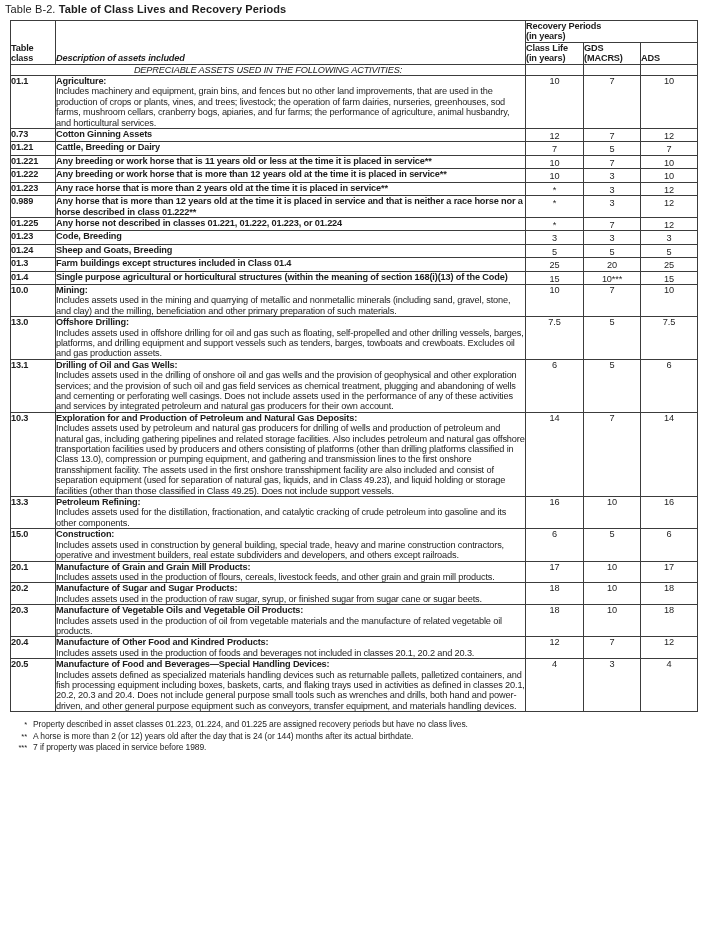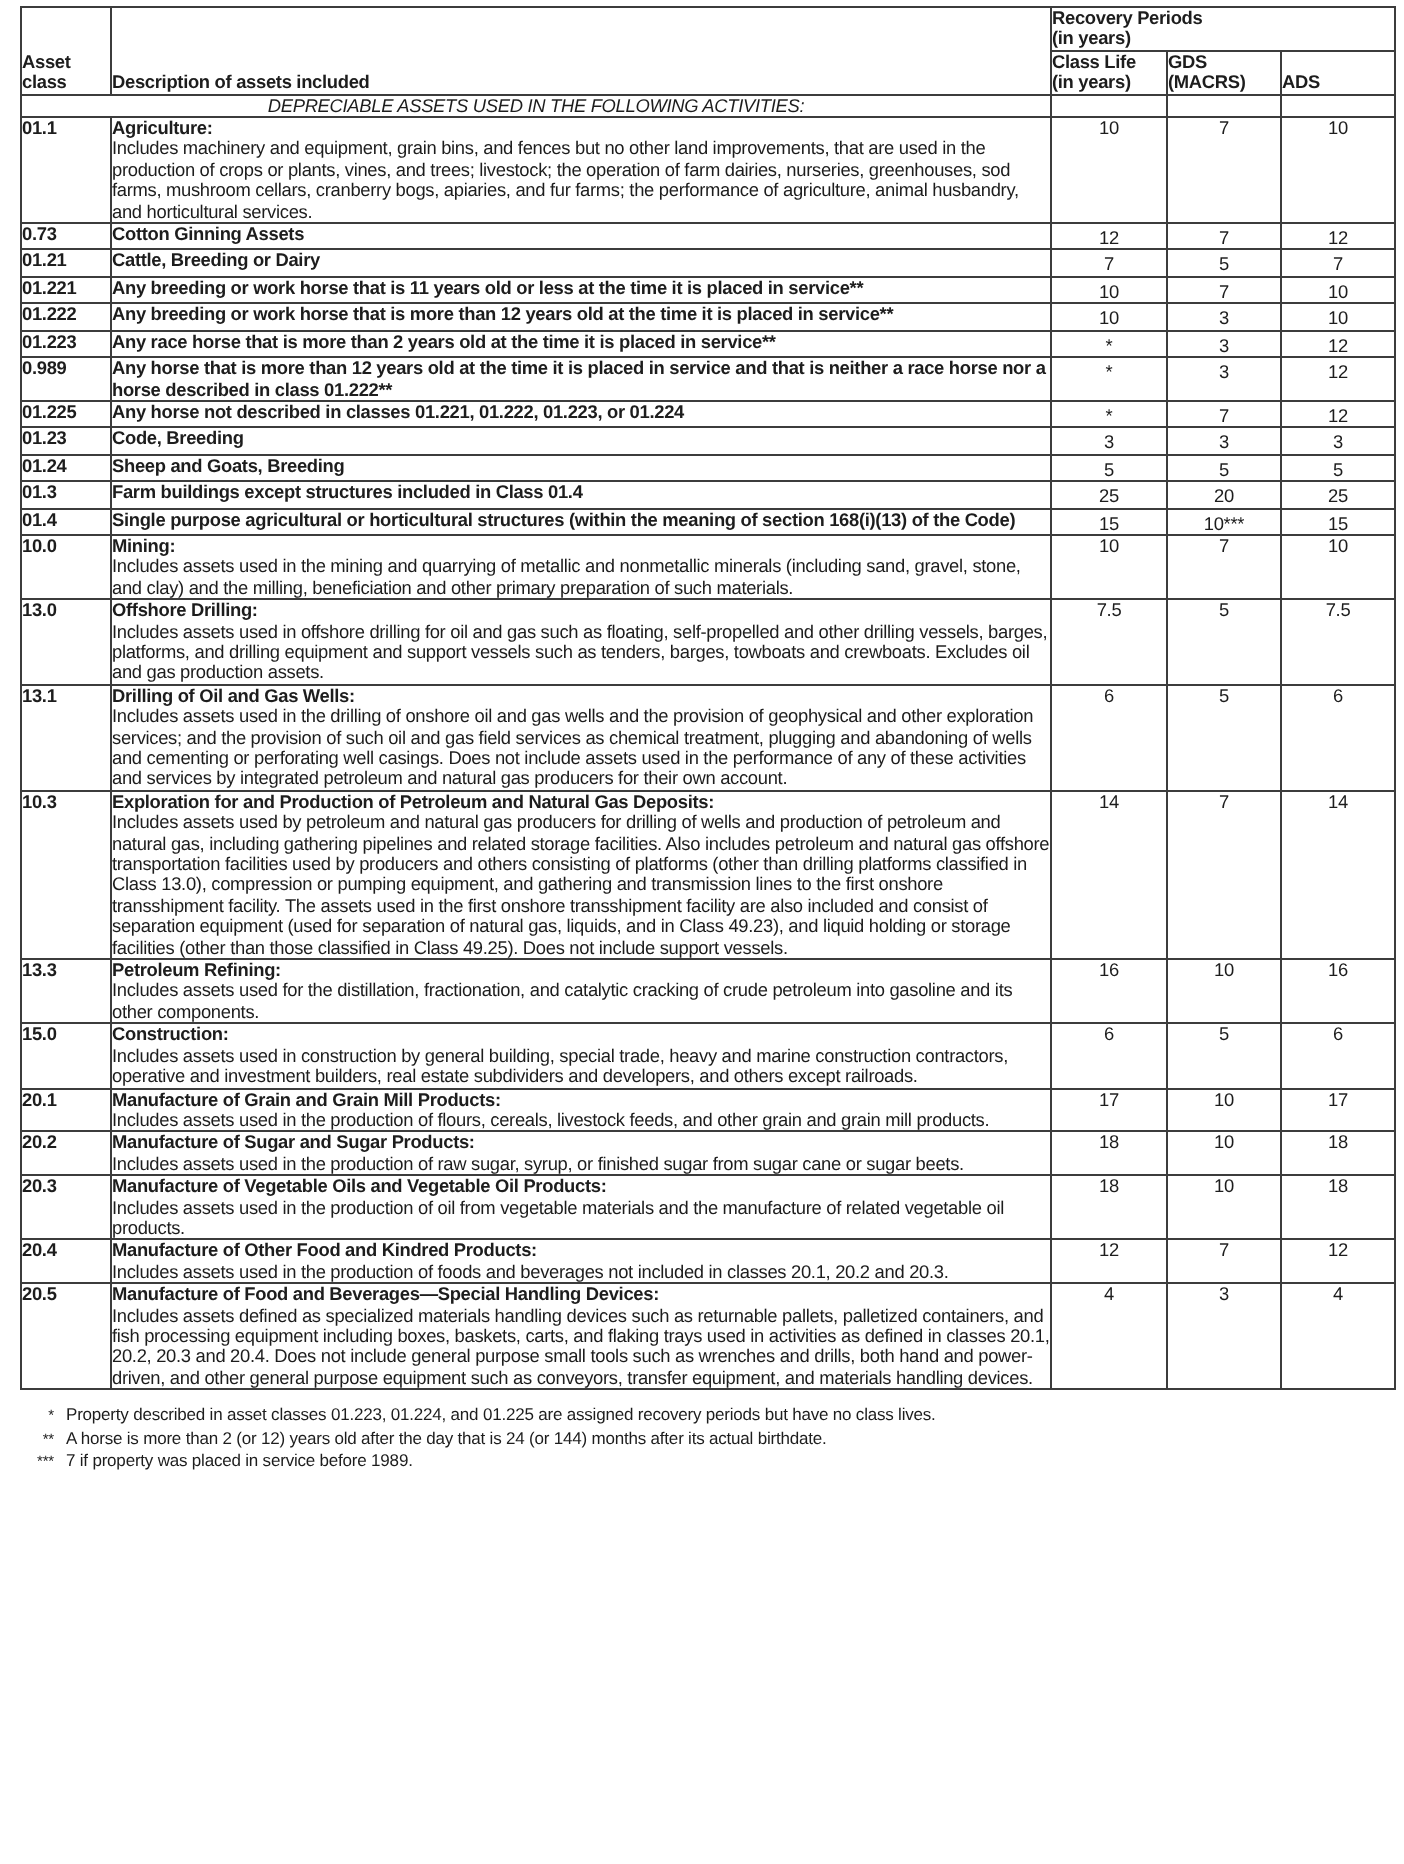--- a/index.html
+++ b/index.html
@@ -34,21 +34,21 @@
     font-size: 9.2px;
     line-height: 10.4px;
     letter-spacing: -0.15px;
     padding: 0;
   }
   .pre { white-space: pre-line; }
 
   
   .b2 thead th { font-weight: bold; text-align: left; }
   .th-ac   { vertical-align: bottom; padding: 2px 2px 3px 7px; }
-  .th-desc { vertical-align: bottom; padding: 2px 4px 3px 4px; }
+  .th-desc { vertical-align: bottom; padding: 2px 4px 3px 4px; font-style: italic; }
   .th-rp   { vertical-align: middle; text-align: center; padding: 2px 1px; }
   .th-sub  { vertical-align: bottom; text-align: center; padding: 2px 1px 3px 1px; }
 
   
   .section-cell {
     font-style: italic;
     padding: 2px 4px 2px 15px;
     letter-spacing: 0;
     text-align: center;
   }
@@ -76,32 +76,36 @@
     text-align: right; padding-right: 6px;
     font-size: 7.5px;
   }
   .fn-text { flex: 1; }
 </style>
 </head>
 <body>
 
 <div class="page">
 
+  <div class="doc-title">
+    <span class="title-prefix">Table B-2.</span>
+    <span class="title-main">Table of Class Lives and Recovery Periods</span>
+  </div>
 
   <table class="b2">
     <colgroup>
       <col style="width:45px">
       <col style="width:470px">
       <col style="width:58px">
       <col style="width:57px">
       <col style="width:57px">
     </colgroup>
     <thead>
       <tr>
-        <th rowspan="2" class="th-ac pre">Asset
+        <th rowspan="2" class="th-ac pre">Table
 class</th>
         <th rowspan="2" class="th-desc">Description of assets included</th>
         <th colspan="3" class="th-rp pre">Recovery Periods
 (in years)</th>
       </tr>
       <tr>
         <th class="th-sub pre">Class Life
 (in years)</th>
         <th class="th-sub pre">GDS
 (MACRS)</th>

